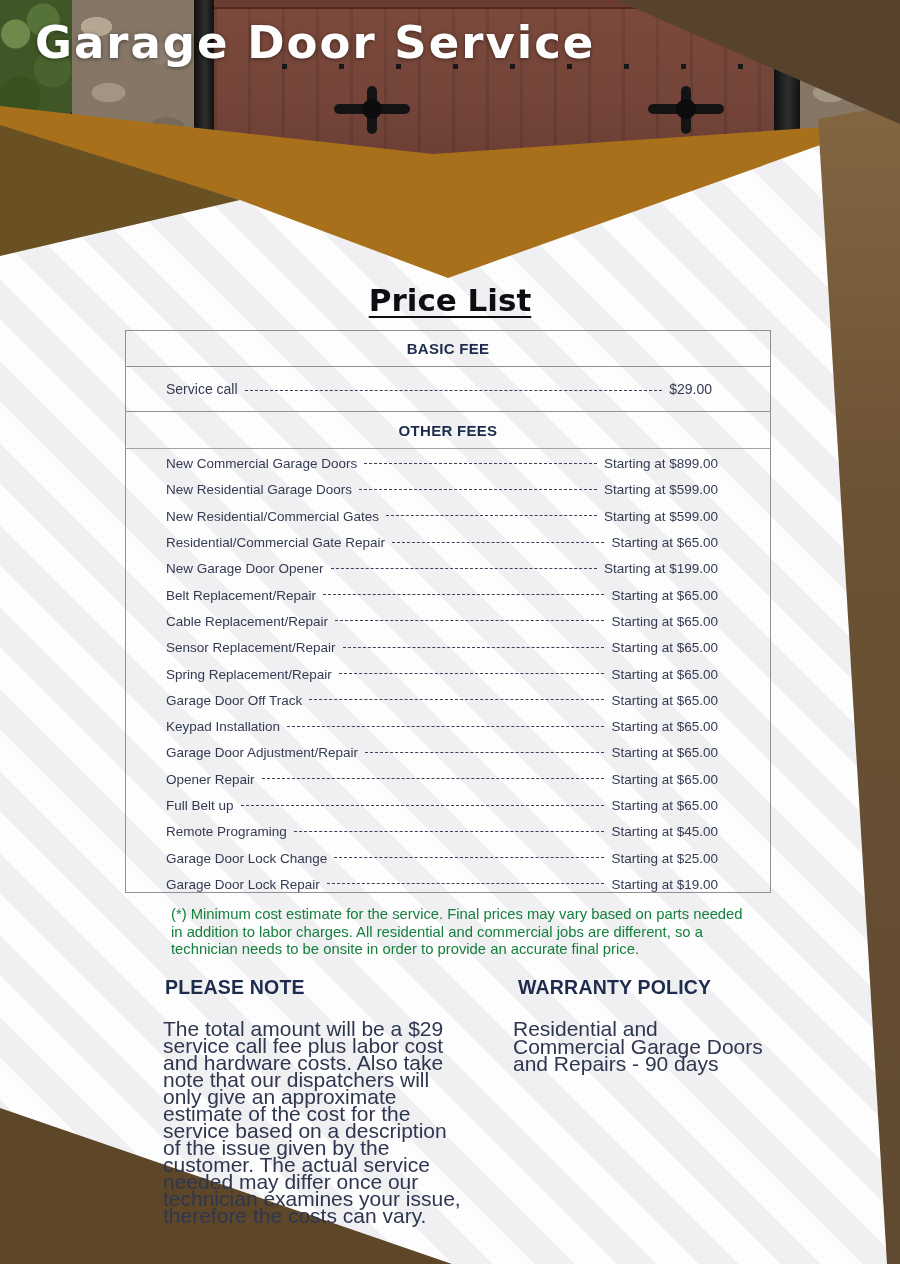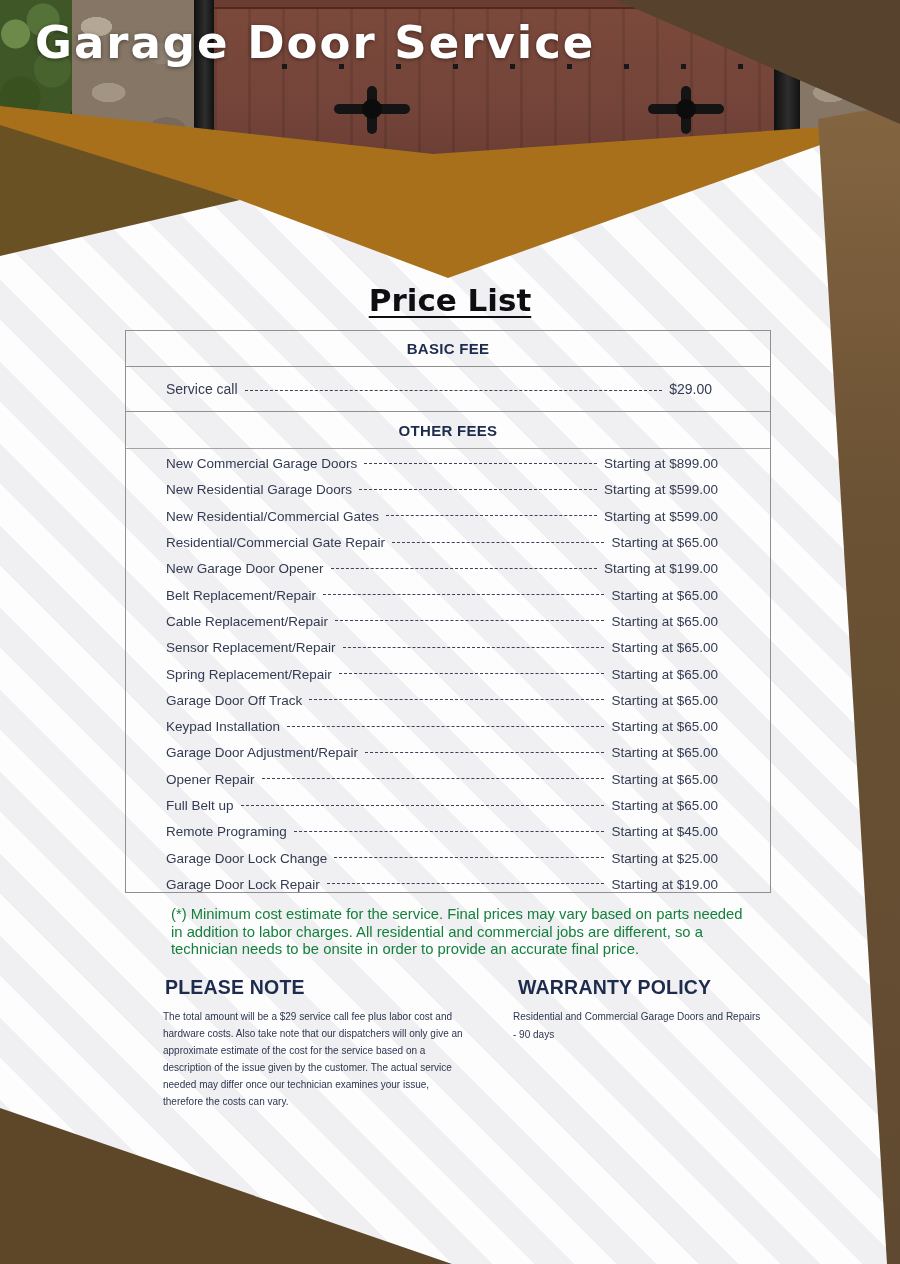--- a/index.html
+++ b/index.html
@@ -110,21 +110,21 @@
   .footnote{
     position:absolute;left:163px;top:906px;width:578px;
     font-size:14.8px;line-height:17.6px;color:#15803d;margin-left:8px;
   }
   .col-title{
     position:absolute;font-size:19.5px;font-weight:bold;color:#1d2b4d;letter-spacing:.2px;text-align:center;
   }
   .please-note-title{left:165px;top:976px;}
   .warranty-title{left:518px;top:976px;}
   .col-body{
-    position:absolute;font-size:10px;line-height:17px;color:#2e3650;
+    position:absolute;font-size:21px;line-height:17px;color:#2e3650;margin-top:12px;
   }
   .please-note-body{left:163px;top:1008px;width:304px;}
   .warranty-body{left:513px;top:1008px;width:250px;line-height:17.6px;}
 </style>
 </head>
 <body>
 
 <div class="page">
 
   <div class="photo">

